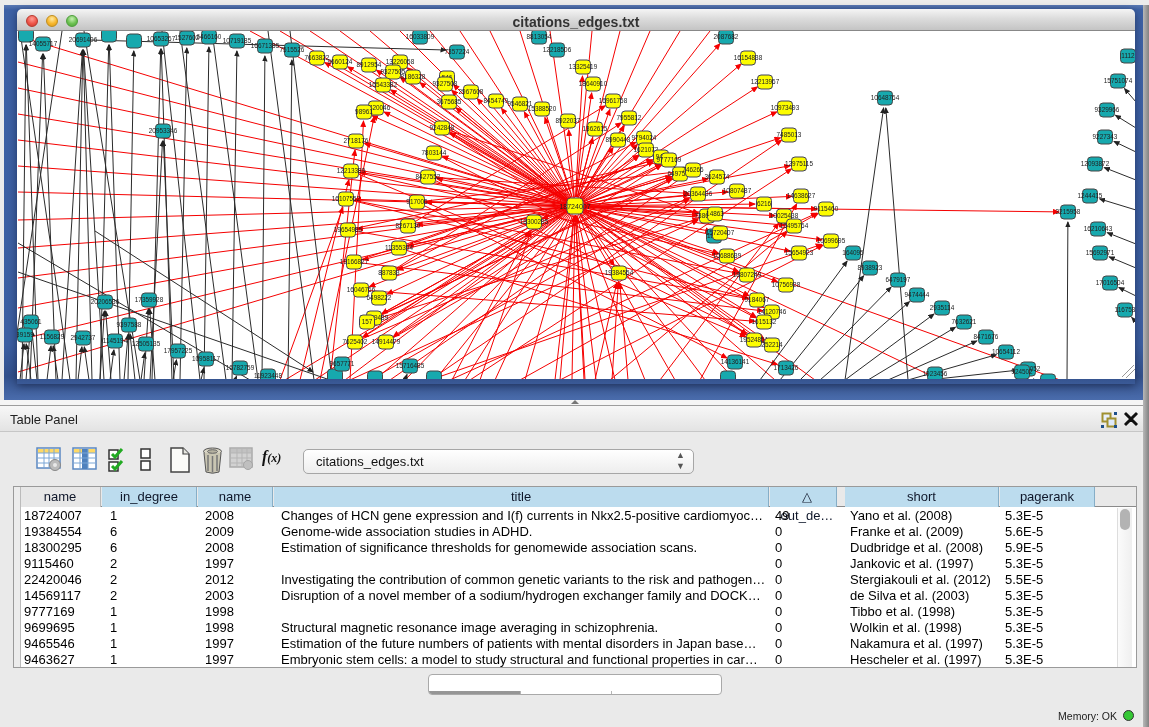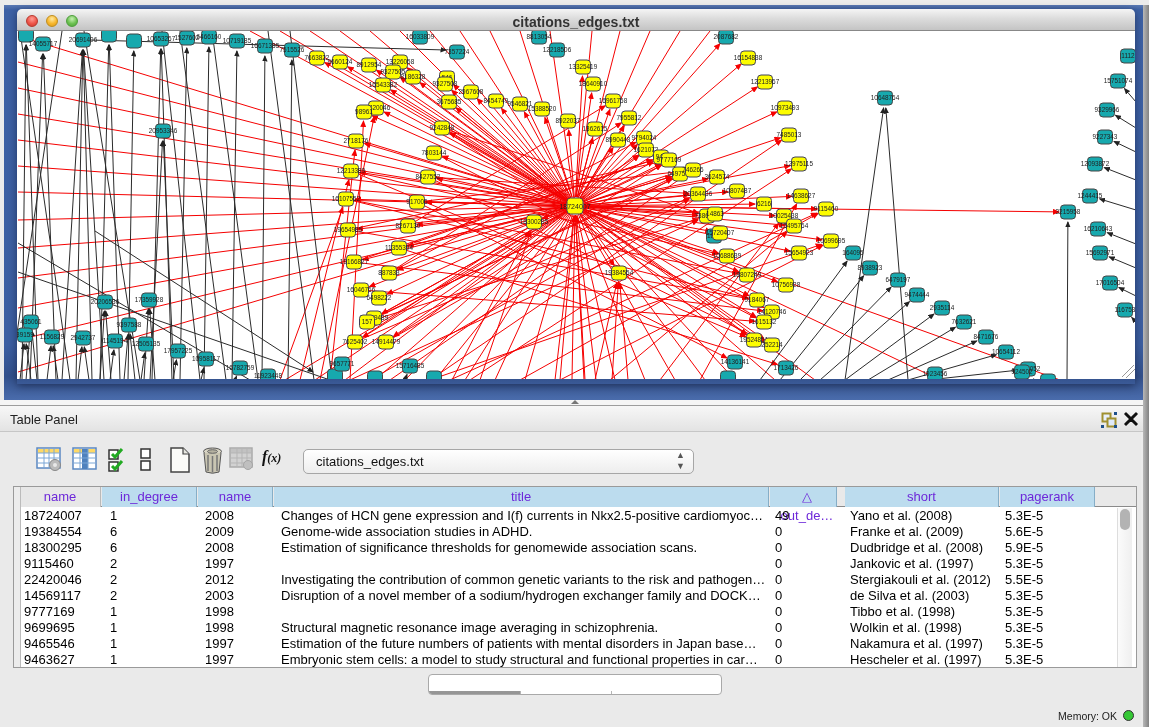--- a/index.html
+++ b/index.html
@@ -16,21 +16,21 @@
 #tparrow{position:absolute;left:571px;top:400px;width:0;height:0;border-left:4px solid transparent;border-right:4px solid transparent;border-bottom:4px solid #777}
 #tphead{position:absolute;left:0;top:405px;width:1149px;height:27px;background:linear-gradient(#f7f7f7,#e3e3e3);border-top:1px solid #9d9d9d;border-bottom:1px solid #c6c6c6}
 #tphead span{position:absolute;left:10px;top:6px;font-size:13px;color:#222}
 #panel{position:absolute;left:0;top:432px;width:1141px;height:295px;background:#eaeaea}
 #toolbar{position:absolute;left:16px;top:0;width:100%;height:54px}
 .ic{position:absolute;top:15px}
 #combo{position:absolute;left:287px;top:17px;width:391px;height:25px;border:1px solid #a6a6a6;border-radius:5px;background:linear-gradient(#fff,#ededed);font-size:13px;color:#111;line-height:23px;padding-left:12px}
 #combo .ud{position:absolute;right:8px;top:0px;font-size:9px;color:#555;line-height:11px;text-align:center}
 #tablewrap{position:absolute;left:13px;top:486px;width:1124px;height:182px;border:1px solid #9a9a9a;background:#fff;overflow:hidden}
 #thead{position:absolute;left:0;top:0;height:20px;width:1122px;border-bottom:1px solid #8a8a8a;background:#e9e9e9}
-.th{position:absolute;top:0;height:20px;background:#bcdcee;border-right:1px solid #86aec7;font-size:13px;color:#6d28d9;text-align:center;line-height:19px}
+.th{position:absolute;top:0;height:20px;background:#bcdcee;border-right:1px solid #86aec7;font-size:13px;color:#0f172a;text-align:center;line-height:19px}
 .gut{position:absolute;left:0;top:0;width:7px;height:181px;background:#ececec;border-right:1px solid #bbb}
 #tbody{position:absolute;left:0;top:21px;width:1122px;font-size:13px;color:#000}
 .tr{position:relative;height:16px;line-height:16px;white-space:nowrap}
 .tr div{position:absolute;overflow:hidden}
 .c0{left:10px;width:76px} .c1{left:96px;width:85px} .c2{left:191px;width:65px}
 .c3{left:267px;width:487px} .c4{left:761px;width:68px}
 .c5{left:836px;width:150px} .c6{left:991px;width:90px}
 #vsb{position:absolute;right:4px;top:21px;width:15px;height:160px;background:linear-gradient(90deg,#fbfbfb,#efefef);border-left:1px solid #ddd}
 #vsb div{position:absolute;left:2px;top:1px;width:10px;height:21px;border-radius:5px;background:#b3b3b3}
 #tabs{position:absolute;left:428px;top:674px;width:294px;height:21px;border:1px solid #a9a9a9;border-radius:4px;background:#fff;overflow:hidden;font-size:13px;font-weight:bold}

